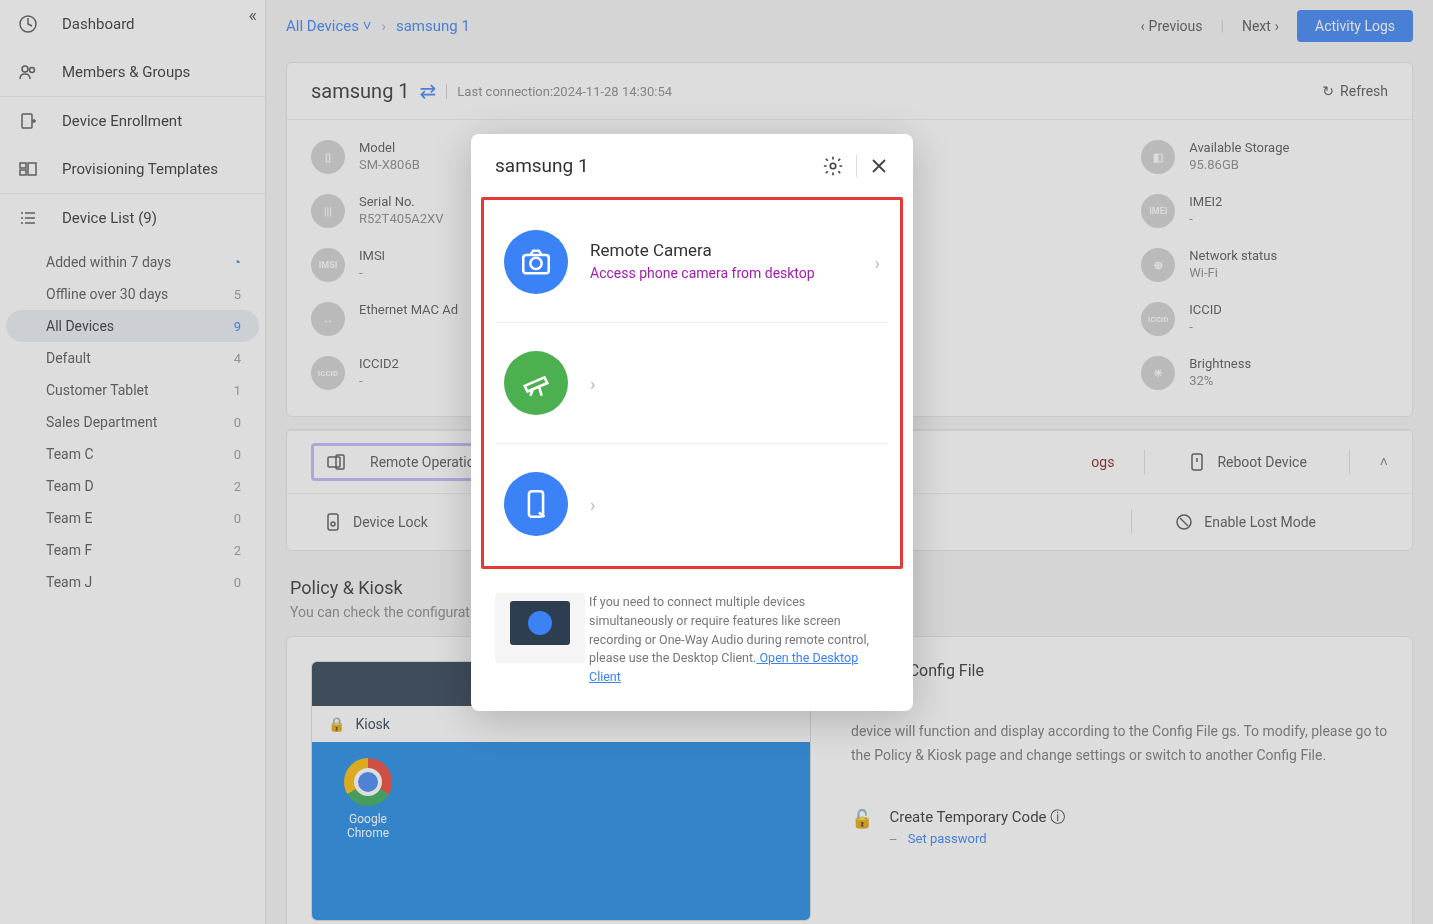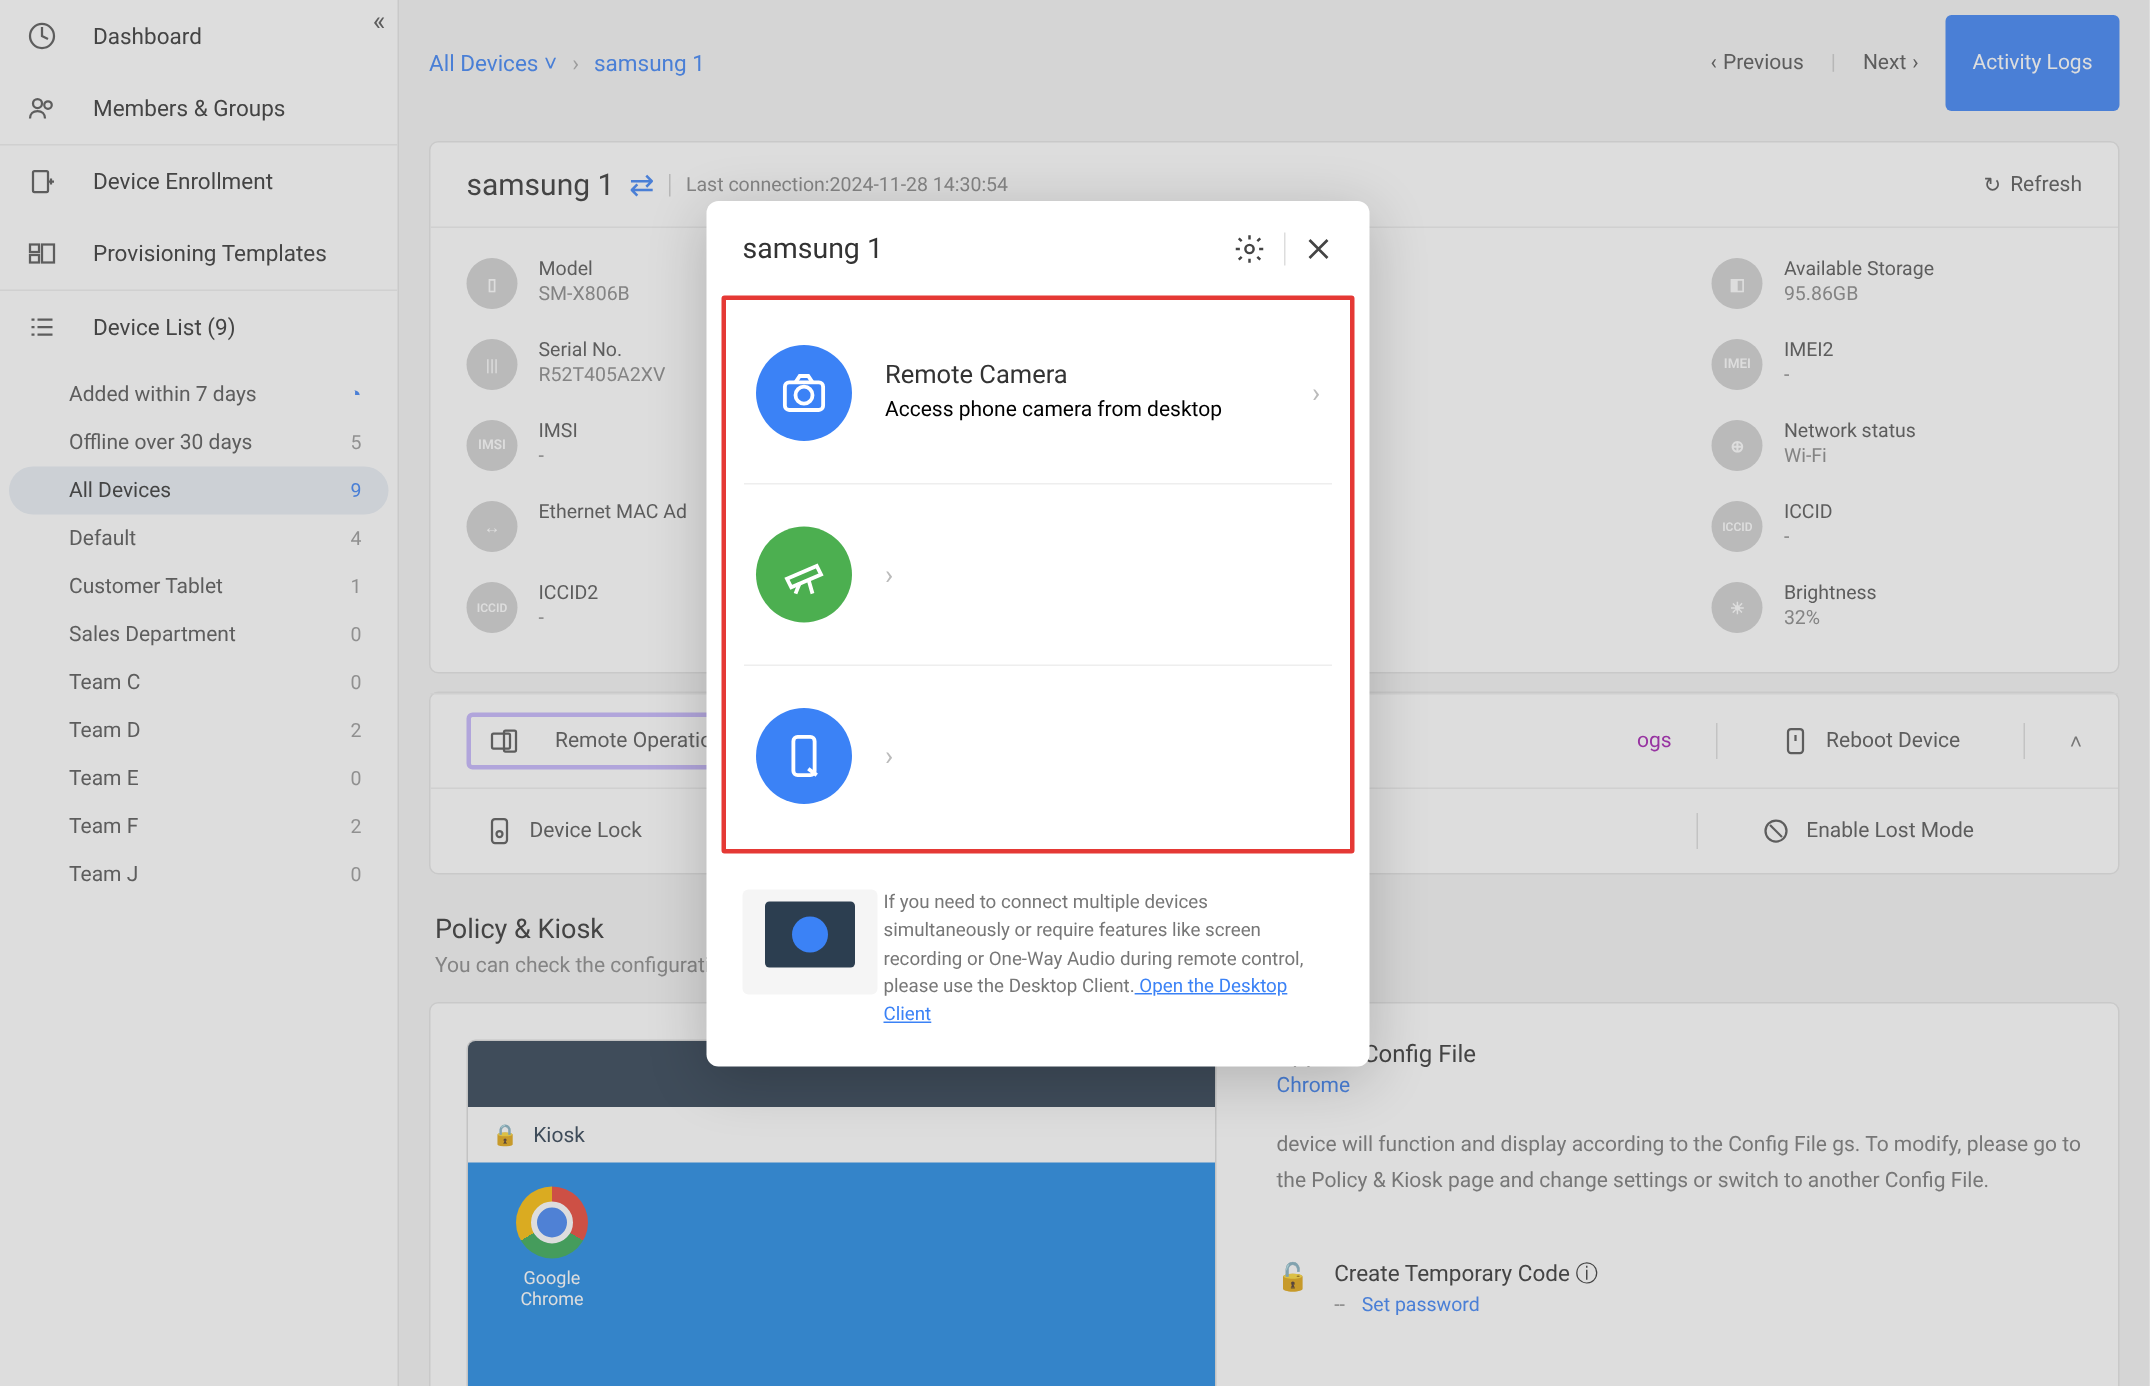--- a/index.html
+++ b/index.html
@@ -17,21 +17,21 @@
 .sub-item .count { color: #999; font-size: 13px; }
 .sub-item .count.blue { color: #3b82f6; }
 .sub-item .spinner { color: #3b82f6; }
 
 .main { position: absolute; left: 266px; top: 0; right: 0; height: 100%; padding: 0 20px 20px 20px; overflow: hidden; }
 .top-bar { display: flex; align-items: center; justify-content: space-between; padding: 10px 0; }
 .breadcrumb { display: flex; align-items: center; gap: 10px; color: #3b82f6; font-size: 15px; }
 .breadcrumb .sep { color: #aaa; }
 .top-actions { display: flex; align-items: center; gap: 18px; }
 .nav-link { color: #555; cursor: pointer; display: flex; align-items: center; gap: 4px; }
-.btn-primary { background: #3b82f6; color: #fff; padding: 24px 18px; border-radius: 4px; border: none; cursor: pointer; font-size: 14px; }
+.btn-primary { background: #3b82f6; color: #fff; padding: 8px 18px; border-radius: 4px; border: none; cursor: pointer; font-size: 14px; }
 
 .card { background: #fff; border: 1px solid #e5e5e5; border-radius: 6px; margin-top: 10px; }
 .card-header { display: flex; align-items: center; justify-content: space-between; padding: 16px 24px; border-bottom: 1px solid #eee; }
 .device-title { display: flex; align-items: center; gap: 10px; font-size: 20px; }
 .device-title .sub { font-size: 13px; color: #888; border-left: 1px solid #ccc; padding-left: 10px; }
 .refresh { color: #555; cursor: pointer; display: flex; align-items: center; gap: 6px; }
 
 .info-grid { display: grid; grid-template-columns: repeat(4, 1fr); gap: 20px 30px; padding: 20px 24px 26px 24px; }
 .info-item { display: flex; align-items: flex-start; gap: 14px; }
 .info-icon { width: 34px; height: 34px; border-radius: 50%; background: #d0d0d0; display: flex; align-items: center; justify-content: center; color: #fff; font-size: 11px; flex-shrink: 0; font-weight: 600; }
@@ -78,21 +78,21 @@
 .modal-divider { width: 1px; height: 22px; background: #ddd; }
 .modal-body { padding: 0 10px; }
 .red-box { border: 3px solid #e53935; border-radius: 2px; padding: 2px 12px; }
 .modal-option { display: flex; align-items: center; gap: 22px; padding: 28px 8px; border-bottom: 1px solid #eee; cursor: pointer; }
 .modal-option:last-child { border-bottom: none; }
 .opt-icon { width: 64px; height: 64px; border-radius: 50%; display: flex; align-items: center; justify-content: center; color: #fff; flex-shrink: 0; }
 .opt-icon.blue { background: #3b82f6; }
 .opt-icon.green { background: #4caf50; }
 .opt-text { flex: 1; }
 .opt-title { font-size: 17px; color: #333; margin-bottom: 4px; }
-.opt-desc { font-size: 14px; color: #000000; line-height: 1.4; }
+.opt-desc { font-size: 14px; color: #a21caf; line-height: 1.4; }
 .opt-arrow { color: #bbb; font-size: 18px; }
 .modal-footer { display: flex; gap: 4px; padding: 24px; align-items: flex-start; }
 .footer-illus { width: 90px; height: 70px; background: #f5f5f5; border-radius: 4px; position: relative; flex-shrink: 0; }
 .footer-illus .screen { position:absolute; width:60px; height:44px; background:#2c3e50; border-radius:3px; left:15px; top:8px; display:flex; align-items:center; justify-content:center; }
 .footer-illus .screen .plane { width:24px;height:24px;background:#3b82f6;border-radius:50%; }
 .footer-text { font-size: 12.5px; color: #777; line-height: 1.5; }
 .footer-text a { color: #3b82f6; text-decoration: underline; cursor: pointer; }
 
 svg { display: block; }
 </style>
@@ -337,21 +337,21 @@
   <div class="card" style="margin-top:12px;">
     <div class="action-row">
       <div class="action-btn highlighted">
         <svg width="20" height="20" fill="none" stroke="#555" stroke-width="1.5">
             <rect x="2" y="5" width="12" height="10" rx="1"></rect>
             <rect x="10" y="3" width="8" height="14" rx="1"></rect>
           </svg>
         <span>Remote Operation</span>
       </div>
       <div style="flex:1"></div>
-      <span style="color:#a21caf">ogs</span>
+      <span style="color:#7f1d1d">ogs</span>
       <div class="action-divider"></div>
       <div class="action-btn">
         <svg width="20" height="20" fill="none" stroke="#555" stroke-width="1.5">
             <rect x="5" y="2" width="10" height="16" rx="2"></rect>
             <path d="M10 6v4"></path>
           </svg>
         <span>Reboot Device</span>
       </div>
       <div class="action-divider"></div>
       <span class="expand-icon">˄</span>

